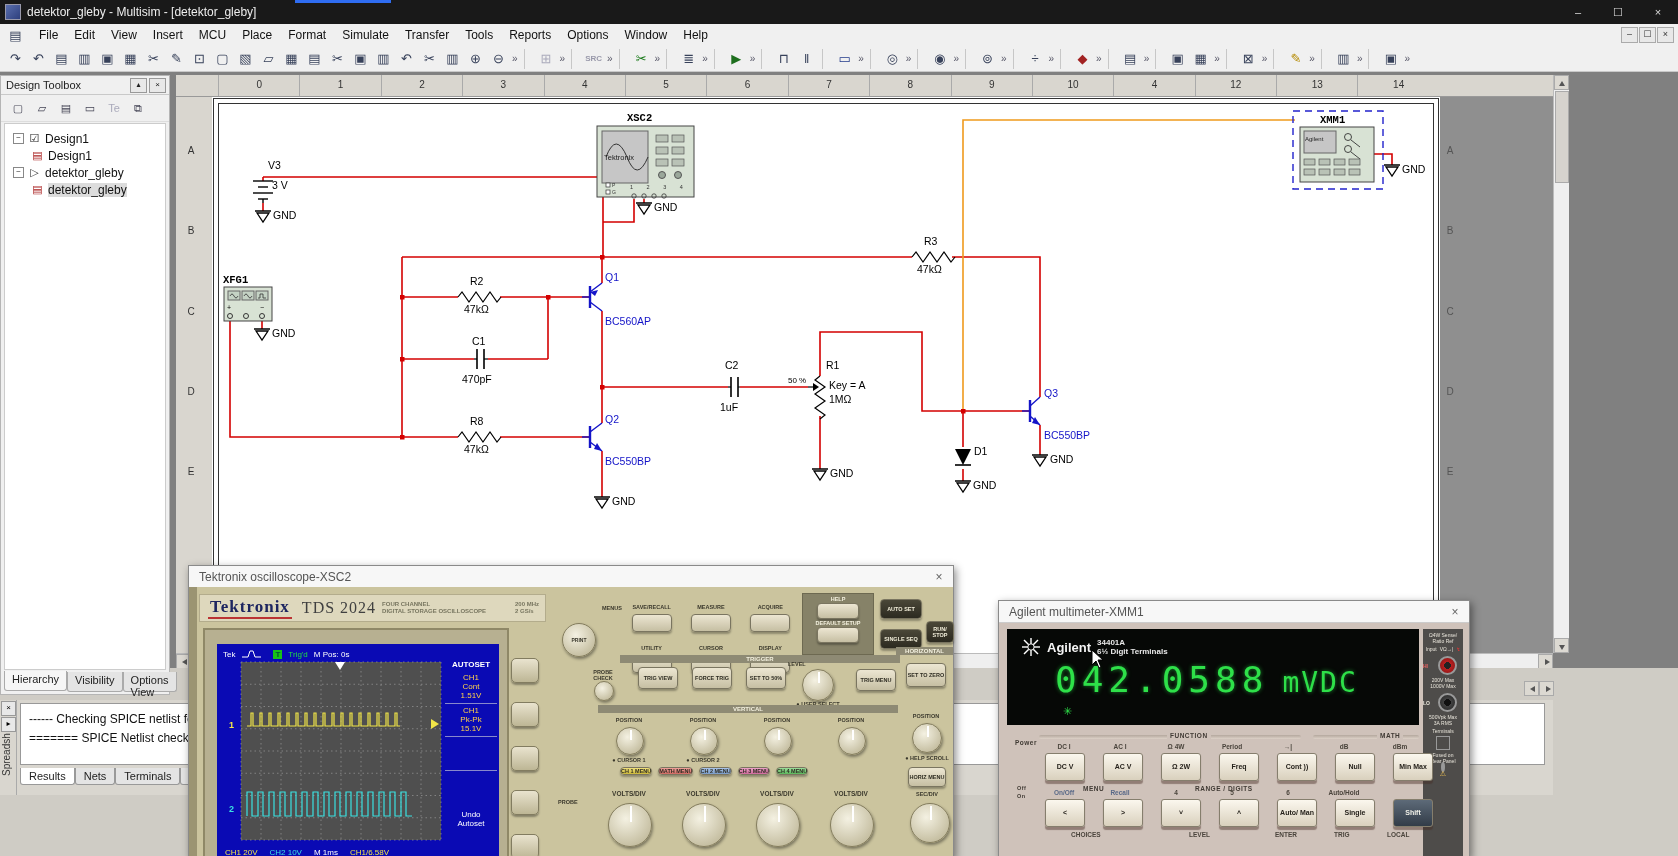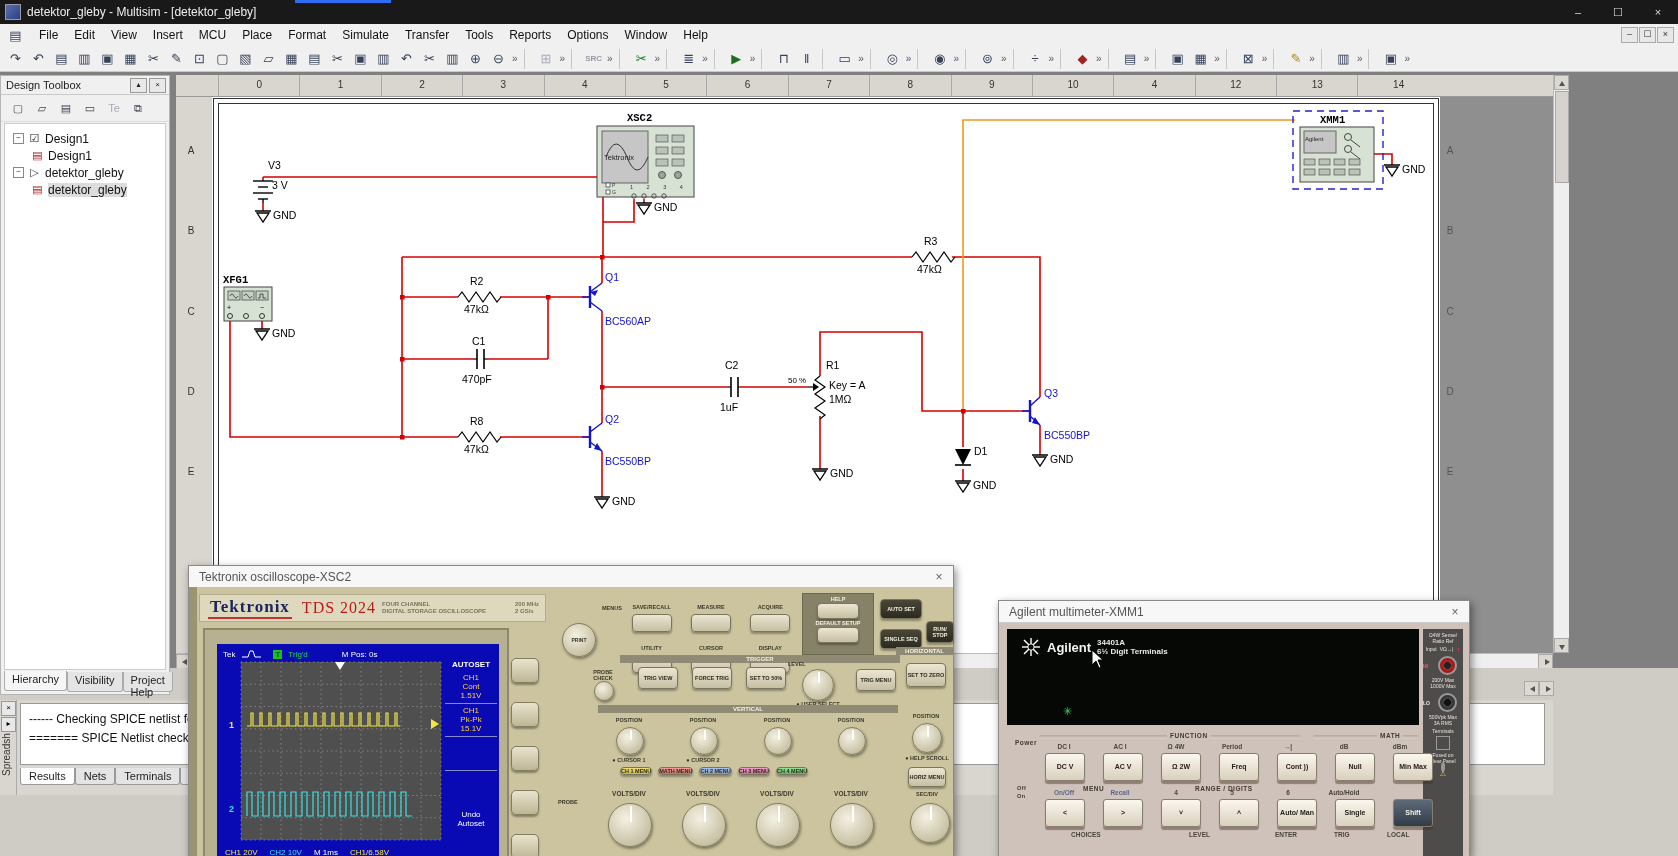--- a/index.html
+++ b/index.html
@@ -62,21 +62,21 @@
   .btab{border:1px solid #999;border-top:none;background:#e4e4e4;font-size:11px;padding:2px 8px;color:#222;border-radius:0 0 3px 3px}
   .btab.active{background:#fff}
   
   .toolwin{box-shadow:2px 3px 8px rgba(0,0,0,.45);border:1px solid #8a8a8a;background:#cdc6a2}
   .twin-title{height:21px;background:#f7f7f7;border-bottom:1px solid #ccc;display:flex;align-items:center;font-size:12px;color:#555;padding-left:10px}
   .twin-x{margin-left:auto;width:28px;text-align:center;color:#666;font-size:12px}
   
   .scope{left:188px;top:565px;width:764px;height:291px;z-index:20}
   .sc-brand{position:absolute;left:10px;top:28px;width:345px;height:26px;background:#ded8bd;border:1px solid #b3ac8c;display:flex;align-items:center}
   .sc-tek{font-size:17px;font-weight:bold;color:#1d2560;font-family:"Liberation Serif",serif;letter-spacing:1px;border-bottom:2px solid #b33;padding:0 2px;margin-left:8px}
-  .sc-tds{font-size:16px;color:#b91c1c;font-family:"Liberation Serif",serif;margin-left:10px;letter-spacing:1px}
+  .sc-tds{font-size:16px;color:#404040;font-family:"Liberation Serif",serif;margin-left:10px;letter-spacing:1px}
   .sc-sub{font-size:6px;color:#77755f;line-height:7px;margin-left:6px;font-weight:bold}
   .sc-spec{font-size:6px;color:#77755f;line-height:7px;margin-left:auto;margin-right:6px;font-weight:bold;text-align:left}
   .sc-screenwrap{position:absolute;left:14px;top:62px;width:302px;height:229px;background:#b7b091;border:2px solid #8f8867}
   .sc-screen{position:absolute;left:12px;top:14px;width:282px;height:215px;background:#0a0ab4}
   .sc-status{position:absolute;left:6px;top:4px;right:4px;height:12px;color:#fff;font-size:8px;display:flex;gap:6px;align-items:center}
   .sc-tbadge{background:#17c317;color:#053;font-weight:bold;padding:0 2px;font-size:8px}
   .grn{color:#22dd44}
   .sc-rcol{position:absolute;right:2px;top:16px;width:52px;bottom:18px;font-size:8px;color:#ffd24a;text-align:center}
   .sc-rbox{border-bottom:1px solid #8888cc;padding:2px 0 3px}
   .sc-bottom{position:absolute;left:8px;bottom:2px;width:240px;display:flex;font-size:8px;gap:12px}
@@ -572,21 +572,21 @@
     <div class="tree-row sel">
       <span class="tind"></span>
       <span class="tico">▤</span>
       <span class="tlab">detektor_gleby</span>
     </div>
   </div>
   <div class="dtb-tabs">
     <span style="display:flex">
         <span class="dtab active">Hierarchy</span>
         <span class="dtab">Visibility</span>
-        <span class="dtab">Project Help</span>
+        <span class="dtab">Options View</span>
       </span>
   </div>
 </div>
 
 <div class="abs bpanel">
   <div class="bpanel-side">
     <div class="bp-btn">×</div>
     <div class="bp-btn">▸</div>
     <div class="bp-vlabel">Spreadsh</div>
   </div>
@@ -620,21 +620,21 @@
 
   <div class="sc-screenwrap">
     <div class="sc-screen">
       <div class="sc-status">
         <span>Tek</span>
         <svg width="26" height="10">
             <path d="M1 8 h6 l2 -6 h3 l2 6 h6" stroke="#fff" fill="none" stroke-width="1"></path>
           </svg>
         <span class="sc-tbadge">T</span>
         <span class="grn">Trig'd</span>
-        <span style="margin-left:28px">M Pos: 0s</span>
+        <span style="">M Pos: 0s</span>
       </div>
       <svg id="scopeSvg" width="282" height="215" style="position:absolute;left:0;top:0">
         <rect x="24" y="18" width="200" height="178" fill="#4f4f4f"></rect>
         <g id="scopeGrid" stroke="#9a9a9a" stroke-width="0.7" stroke-dasharray="1.5,3">
             <line x1="24" y1="18" x2="24" y2="196"></line>
             <line x1="44" y1="18" x2="44" y2="196"></line>
             <line x1="64" y1="18" x2="64" y2="196"></line>
             <line x1="84" y1="18" x2="84" y2="196"></line>
             <line x1="104" y1="18" x2="104" y2="196"></line>
             <line x1="124" y1="18" x2="124" y2="196"></line>
@@ -808,20 +808,21 @@
             <line x1="10" y1="1" x2="10" y2="19"></line>
             <line x1="1" y1="10" x2="19" y2="10"></line>
             <line x1="3" y1="3" x2="17" y2="17"></line>
             <line x1="17" y1="3" x2="3" y2="17"></line>
           </g>
           <circle cx="10" cy="10" r="3.2" fill="#060806" stroke="#fff"></circle>
       </svg>
       <span>Agilent</span>
       <span class="mm-model"><span>34401A</span><br><span>6½ Digit Terminals</span></span>
     </div>
+    <div class="mm-digits"><span>042.0588</span><span class="mm-unit">mVDC</span></div>
     <div class="mm-ann">✳</div>
     <svg width="14" height="20" style="position:absolute;left:84px;top:20px">
       <polygon points="1,1 1,16 5,12 8,19 10,18 7,11 12,11" fill="#fff" stroke="#000" stroke-width="1"></polygon>
     </svg>
   </div>
 
   <div class="mm-term">
     <div style="margin-top:3px">Ω4W Sense/</div>
     <div>Ratio Ref</div>
     <div style="display:flex;justify-content:center;gap:3px;margin-top:2px">

